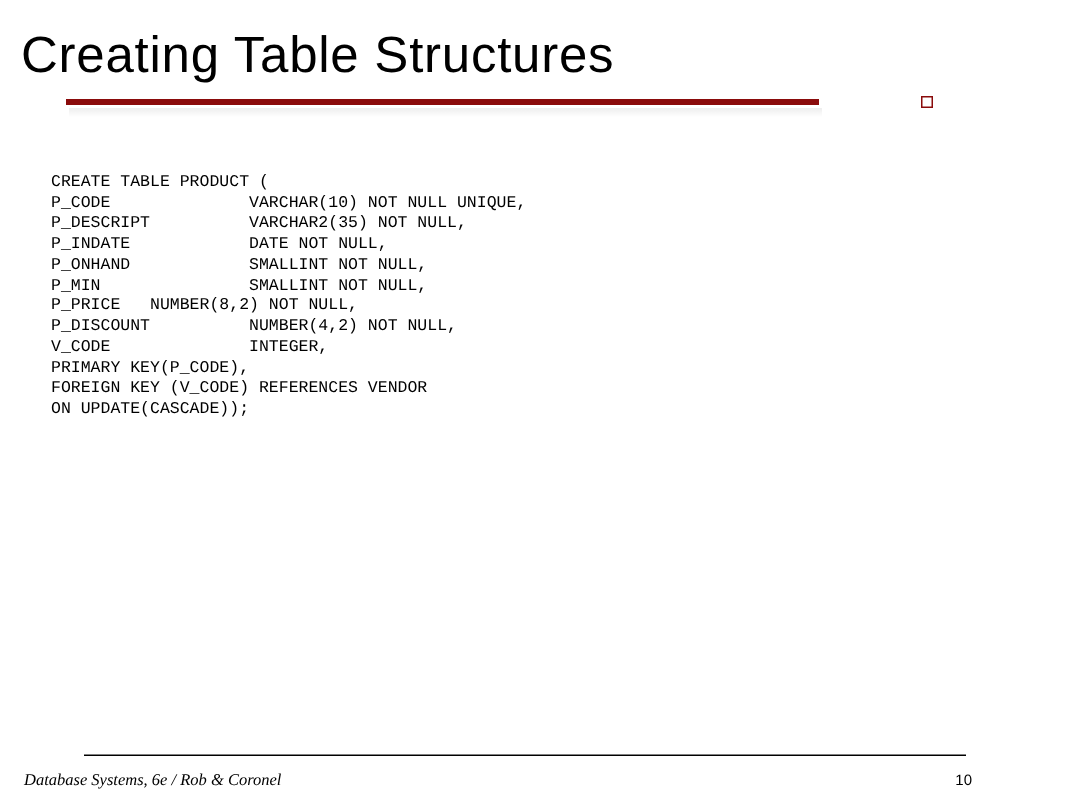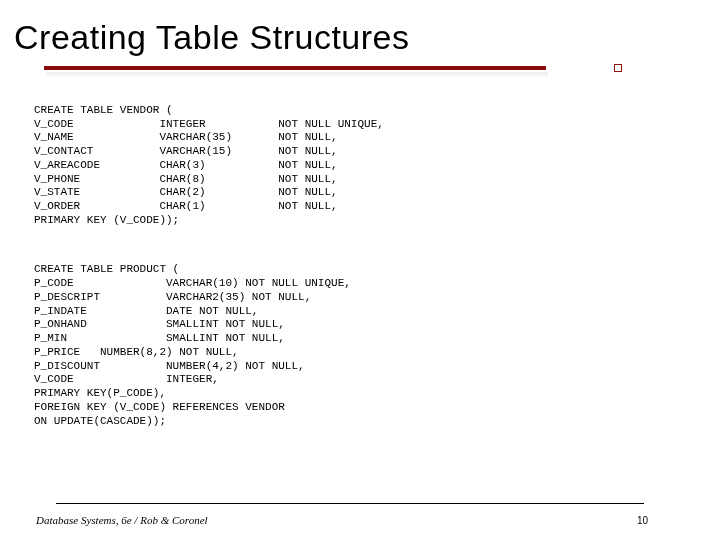--- a/index.html
+++ b/index.html
@@ -51,25 +51,25 @@
     top: 90px;
     left: 34px;
     right: 20px;
     font-family: "Courier New", Courier, monospace;
     font-size: 11px;
     line-height: 1.25;
     white-space: pre;
     color: #000;
   }
   .block2 {
-    margin-top: 22px;
+    margin-top: 12px;
   }
   .footer {
     position: absolute;
-    left: 36px;
+    left: 16px;
     bottom: 14px;
     font-size: 11px;
     font-style: italic;
     font-family: "Times New Roman", Times, serif;
     color: #000;
   }
   .pagenum {
     position: absolute;
     right: 16px;
     bottom: 14px;
@@ -104,29 +104,20 @@
 
   <h1 class="title">Creating Table Structures</h1>
 
   <div class="rule-wrap">
     <div class="rule-thick"></div>
     <div class="rule-shadow"></div>
     <span class="corner-square"></span>
   </div>
 
   <div class="content">
-<div>CREATE TABLE VENDOR (
-V_CODE             INTEGER           NOT NULL UNIQUE,
-V_NAME             VARCHAR(35)       NOT NULL,
-V_CONTACT          VARCHAR(15)       NOT NULL,
-V_AREACODE         CHAR(3)           NOT NULL,
-V_PHONE            CHAR(8)           NOT NULL,
-V_STATE            CHAR(2)           NOT NULL,
-V_ORDER            CHAR(1)           NOT NULL,
-PRIMARY KEY (V_CODE));</div>
 <div class="block2">CREATE TABLE PRODUCT (
 P_CODE              VARCHAR(10) NOT NULL UNIQUE,
 P_DESCRIPT          VARCHAR2(35) NOT NULL,
 P_INDATE            DATE NOT NULL,
 P_ONHAND            SMALLINT NOT NULL,
 P_MIN               SMALLINT NOT NULL,
 P_PRICE   NUMBER(8,2) NOT NULL,
 P_DISCOUNT          NUMBER(4,2) NOT NULL,
 V_CODE              INTEGER,
 PRIMARY KEY(P_CODE),

